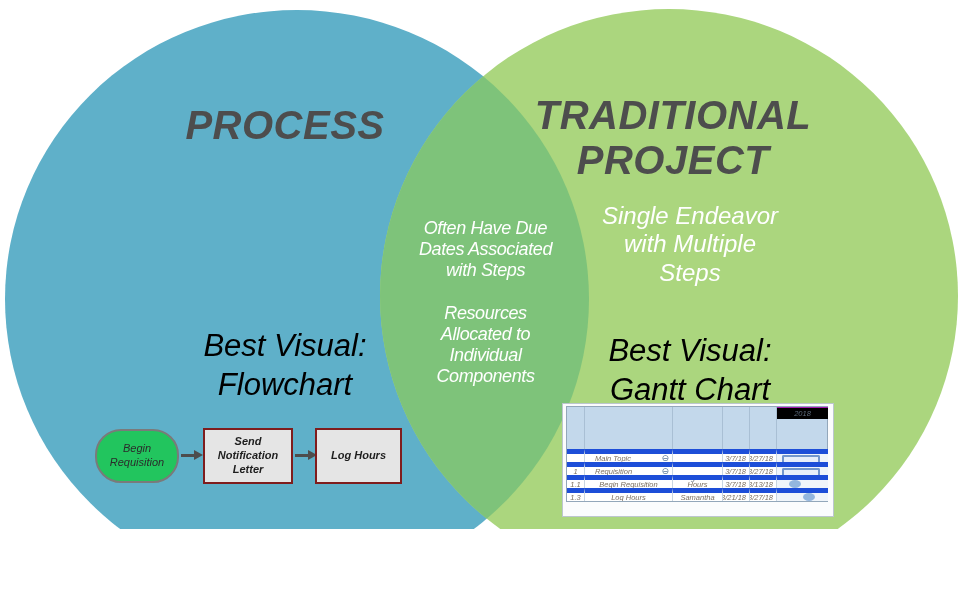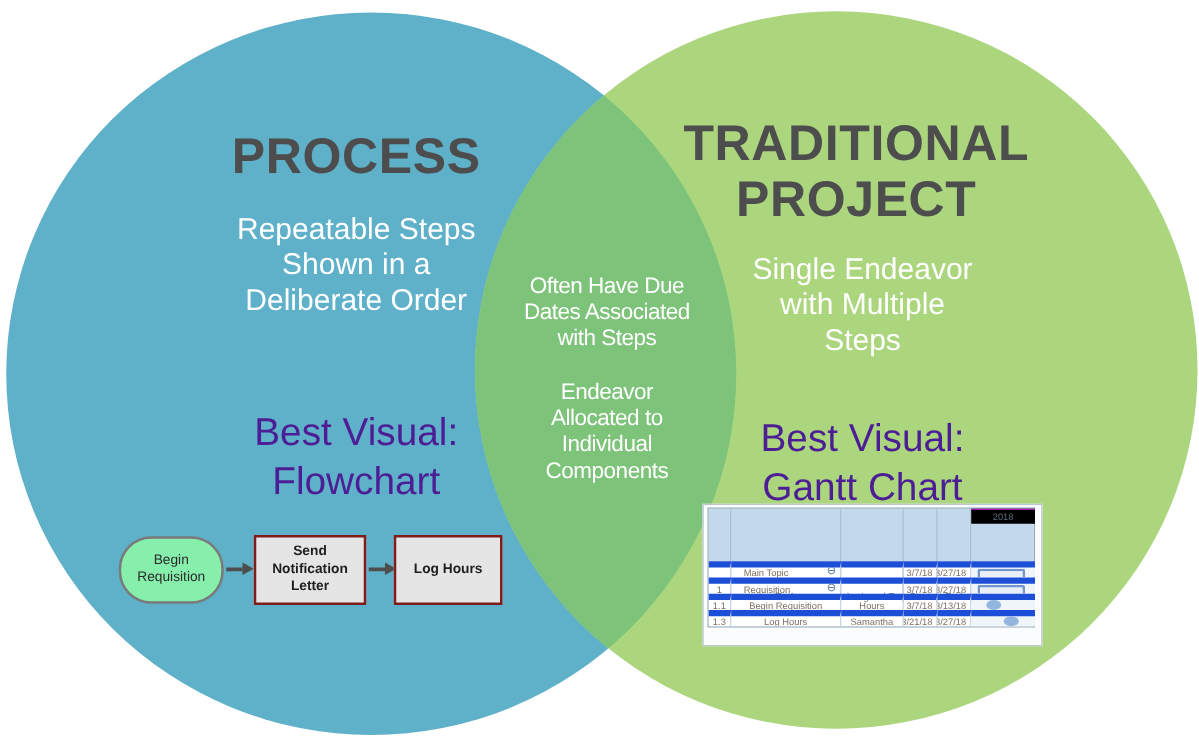--- a/index.html
+++ b/index.html
@@ -1,41 +1,41 @@
 <!DOCTYPE html>
 <html><head>
 <meta charset="utf-8">
 <style>
   html,body{margin:0;padding:0;background:#ffffff;}
   #stage{
-    position:relative;width:959px;height:597px;overflow:hidden;
-    font-family:"Liberation Sans",sans-serif;background:#ffffff;
+    position:relative;width:959px;height:529px;overflow:hidden;
+    font-family:"Liberation Sans",sans-serif;background:#ffffff;font-style:italic;
   }
   #venn-svg{position:absolute;left:0;top:0;}
   .ml{white-space:pre-line;}
   .abs{position:absolute;}
   .center{text-align:center;}
   .circle-title{
     font-size:40px;font-weight:bold;color:#4d4d4d;line-height:1.12;
     letter-spacing:0.5px;
   }
   .circle-desc{font-size:24px;color:#ffffff;line-height:1.18;}
-  .best-visual{font-size:31px;color:#4c1d95;line-height:1.25;}
+  .best-visual{font-size:31px;color:#000000;line-height:1.25;}
   .overlap-text{
     font-size:18px;color:#ffffff;line-height:1.17;letter-spacing:-0.4px;
   }
   .overlap-text .para{margin:0 0 22px 0;}
   
   .fc-node{
     position:absolute;display:flex;align-items:center;justify-content:center;
     font-size:11px;line-height:1.25;text-align:center;color:#2b2b2b;
     box-sizing:border-box;
   }
   .fc-start{
-    background:#86efac;border:2px solid #7a7a7a;border-radius:26px;
+    background:#22c55e;border:2px solid #7a7a7a;border-radius:26px;
     font-weight:400;
   }
   .fc-box{
     background:#e5e5e5;border:2px solid #7f1d1d;font-weight:bold;color:#1e1e1e;text-align:center;
   }
   .fc-arrow{position:absolute;display:flex;align-items:center;}
   .fc-arrow .shaft{height:3px;background:#4d4d4d;width:13px;}
   .fc-arrow .head{
     width:0;height:0;border-left:9px solid #4d4d4d;
     border-top:5px solid transparent;border-bottom:5px solid transparent;
@@ -103,23 +103,20 @@
     </defs>
     <ellipse cx="297" cy="299" rx="292" ry="289" fill="#5fb0c9"></ellipse>
     <ellipse cx="669" cy="296" rx="289" ry="287" fill="#abd67e"></ellipse>
     <g clip-path="url(#leftClip)">
       <ellipse cx="669" cy="296" rx="289" ry="287" fill="#7ec37a"></ellipse>
     </g>
   </svg>
 
   <div class="abs circle-title center" style="left:110px;top:103px;width:350px;">PROCESS</div>
 
-  <div class="abs circle-desc center ml" style="left:115px;top:170px;width:340px;">Repeatable Steps
-Shown in a
-Deliberate Order</div>
 
   <div class="abs best-visual center ml" style="left:115px;top:327px;width:340px;">Best Visual:
 Flowchart</div>
 
   <div class="fc-node fc-start ml" style="left:95px;top:429px;width:84px;height:54px;">Begin
 Requisition</div>
 
   <div class="fc-arrow" style="left:181px;top:450px;">
     <span class="shaft"></span>
     <span class="head"></span>
@@ -133,27 +130,27 @@
     <span class="shaft"></span>
     <span class="head"></span>
   </div>
 
   <div class="fc-node fc-box ml" style="left:315px;top:428px;width:87px;height:56px;">Log Hours</div>
 
   <div class="abs overlap-text center" style="left:393px;top:218px;width:185px;">
     <div class="para ml">Often Have Due
 Dates Associated
 with Steps</div>
-    <div class="para ml">Endeavor
+    <div class="para ml">Resources
 Allocated to
 Individual
 Components</div>
   </div>
 
-  <div class="abs circle-title center ml" style="left:525px;top:93px;width:320px;">TRADITIONAL
+  <div class="abs circle-title center ml" style="left:513px;top:93px;width:320px;">TRADITIONAL
 PROJECT</div>
 
   <div class="abs circle-desc center ml" style="left:555px;top:202px;width:270px;">Single Endeavor
 with Multiple
 Steps</div>
 
   <div class="abs best-visual center ml" style="left:555px;top:332px;width:270px;">Best Visual:
 Gantt Chart</div>
 
   <div class="gantt">

